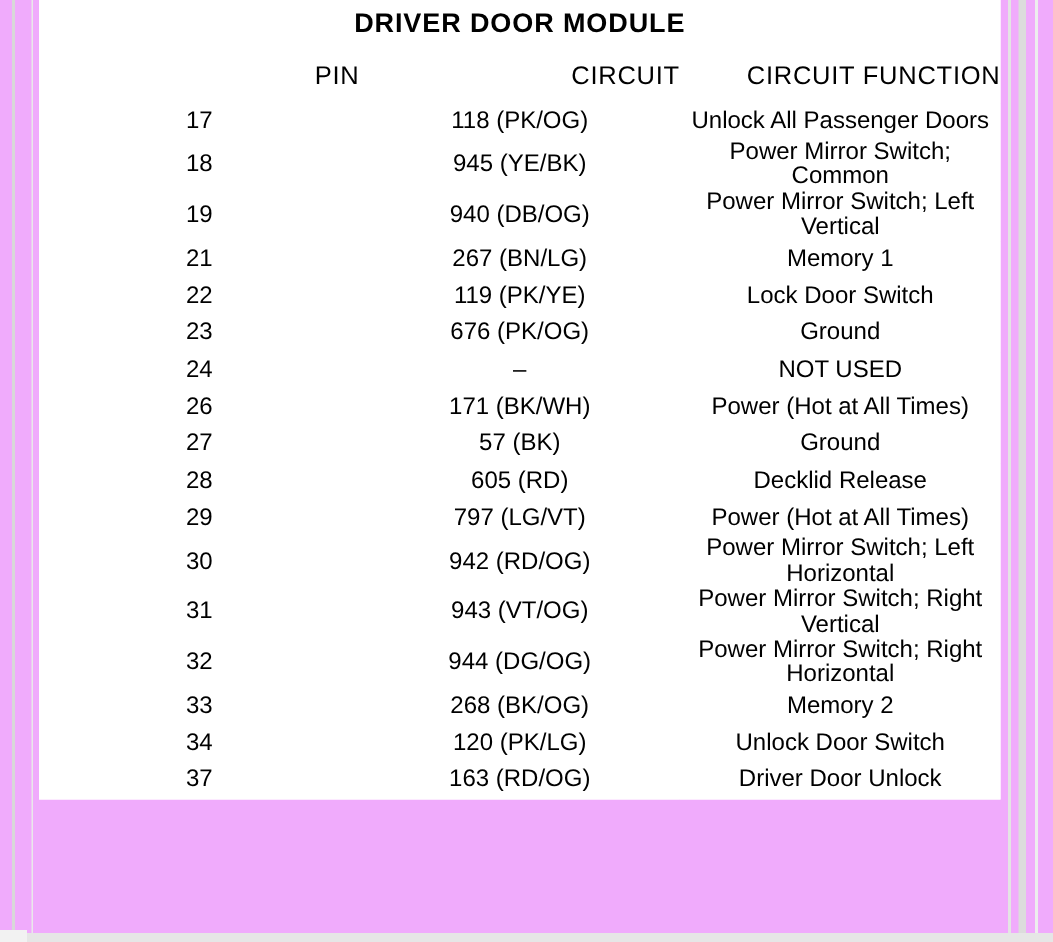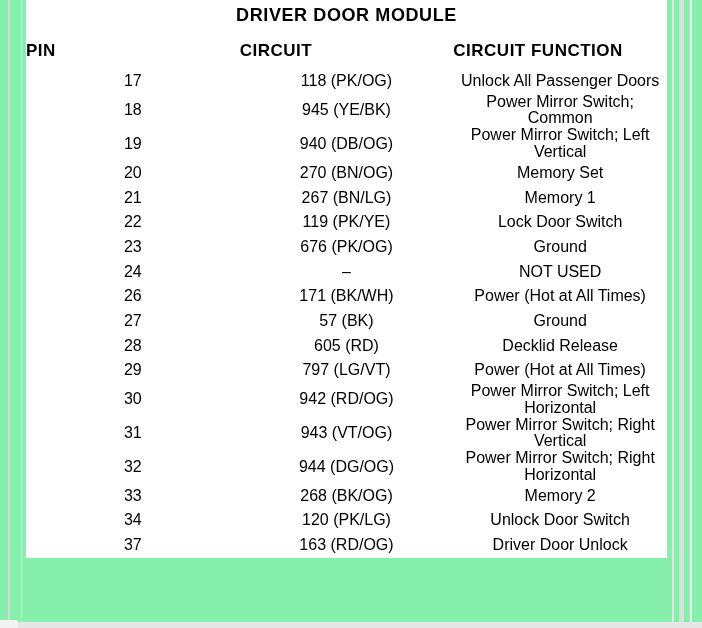--- a/index.html
+++ b/index.html
@@ -13,21 +13,21 @@
     overflow: hidden;
     font-family: "Liberation Sans", sans-serif;
     -webkit-font-smoothing: none;
   }
 
   
   #page {
     position: relative;
     width: 702px;
     height: 628px;
-    background: #86efac;
+    background: #f0abfc;
   }
 
   
   .edge-strip {
     position: absolute;
     top: 0;
     bottom: 0;
     pointer-events: none;
   }
   .edge-left-line  { left: 8px;  width: 2px;  background: #d8d8d8; }
@@ -76,24 +76,24 @@
     font-size: 18px;
     font-weight: bold;
     letter-spacing: 0.6px;
     border-left: 3px solid #000;
     border-right: 3px solid #000;
     border-bottom: 3px solid #000;
   }
 
   .head-cell {
     height: 37px;
-    text-align: left;
+    text-align: right;
     vertical-align: middle;
     font-size: 17px;
-    font-weight: bold;
+    font-weight: normal;
     letter-spacing: 0.5px;
     border-bottom: 3px solid #000;
   }
   .head-pin  { border-left: 3px solid #000; border-right: 2px solid #000; }
   .head-circ { border-right: 2px solid #000; }
   .head-func { border-right: 3px solid #000; }
 
   .body-row td {
     height: 24.7px;
     font-size: 16px;
@@ -149,25 +149,20 @@
           <td class="cell-pin">18</td>
           <td class="cell-circ">945 (YE/BK)</td>
           <td class="cell-func">Power Mirror Switch; Common</td>
         </tr>
         <tr class="body-row">
           <td class="cell-pin">19</td>
           <td class="cell-circ">940 (DB/OG)</td>
           <td class="cell-func">Power Mirror Switch; Left Vertical</td>
         </tr>
         <tr class="body-row">
-          <td class="cell-pin">20</td>
-          <td class="cell-circ">270 (BN/OG)</td>
-          <td class="cell-func">Memory Set</td>
-        </tr>
-        <tr class="body-row">
           <td class="cell-pin">21</td>
           <td class="cell-circ">267 (BN/LG)</td>
           <td class="cell-func">Memory 1</td>
         </tr>
         <tr class="body-row">
           <td class="cell-pin">22</td>
           <td class="cell-circ">119 (PK/YE)</td>
           <td class="cell-func">Lock Door Switch</td>
         </tr>
         <tr class="body-row">

